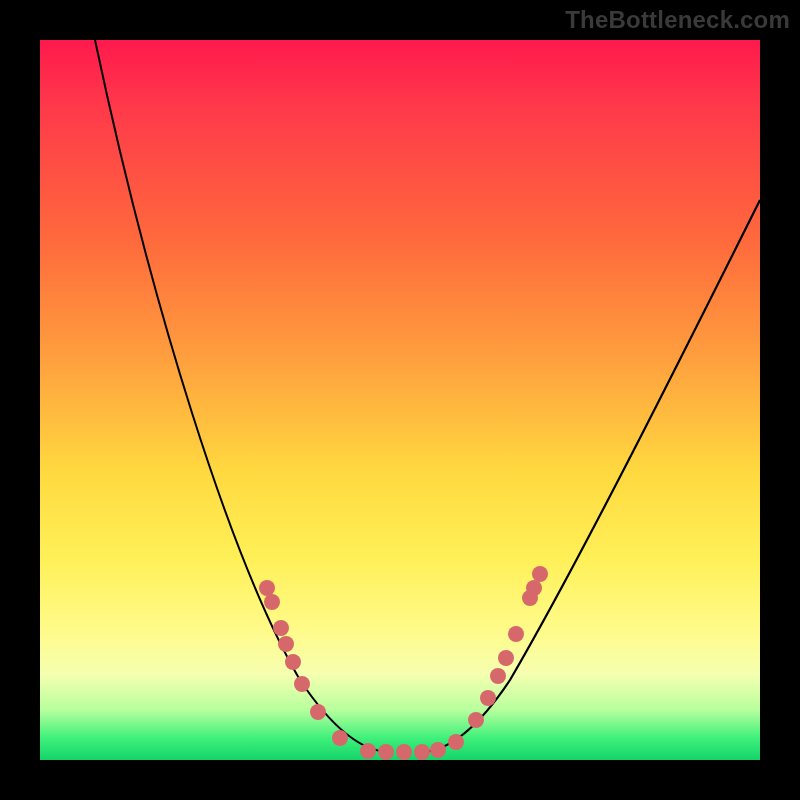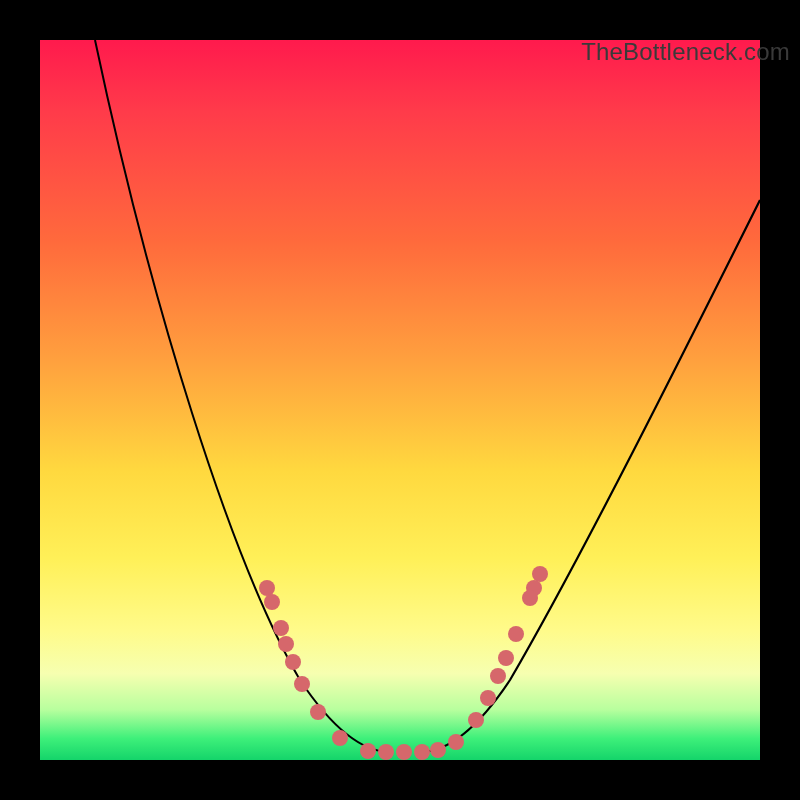--- a/index.html
+++ b/index.html
@@ -40,23 +40,22 @@
       #3ef07a 97%,
       #14d46a 100%
     );
   }
   .watermark {
     position: absolute;
     top: 6px;
     right: 10px;
     color: #3a3a3a;
     font-size: 24px;
-    font-weight: 400;
+    font-weight: 700;
     letter-spacing: 0.2px;
-    margin-top: 32px;
   }
   svg.curve {
     position: absolute;
     left: 0;
     top: 0;
     width: 720px;
     height: 720px;
   }
   .dot {
     fill: #d6676b;

